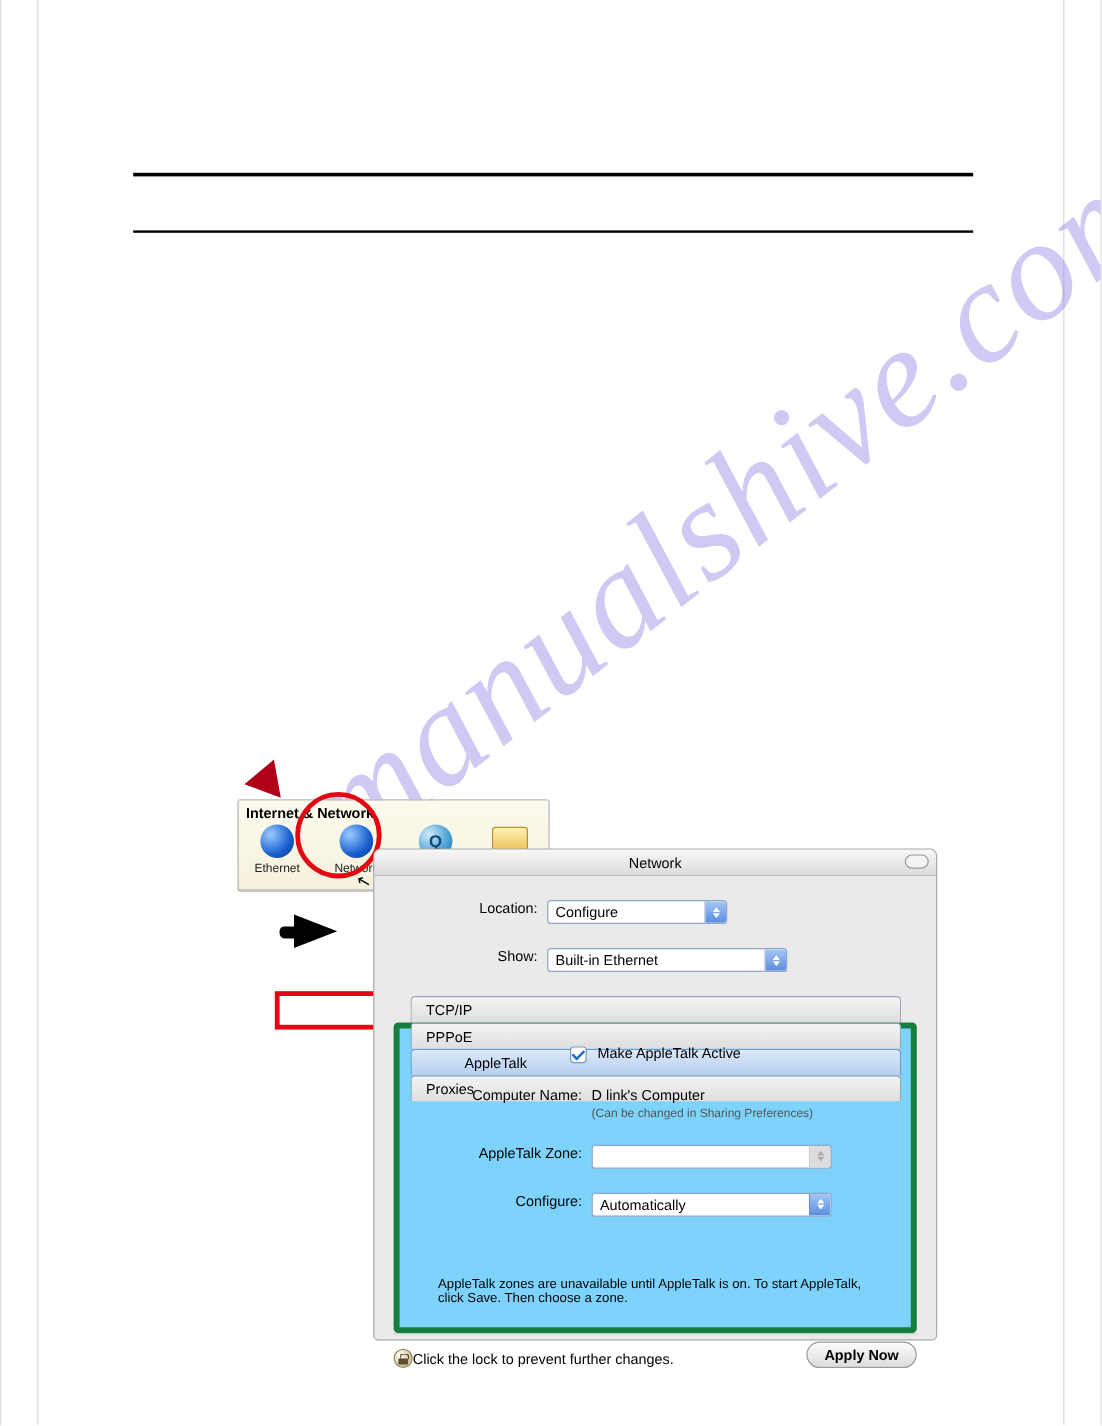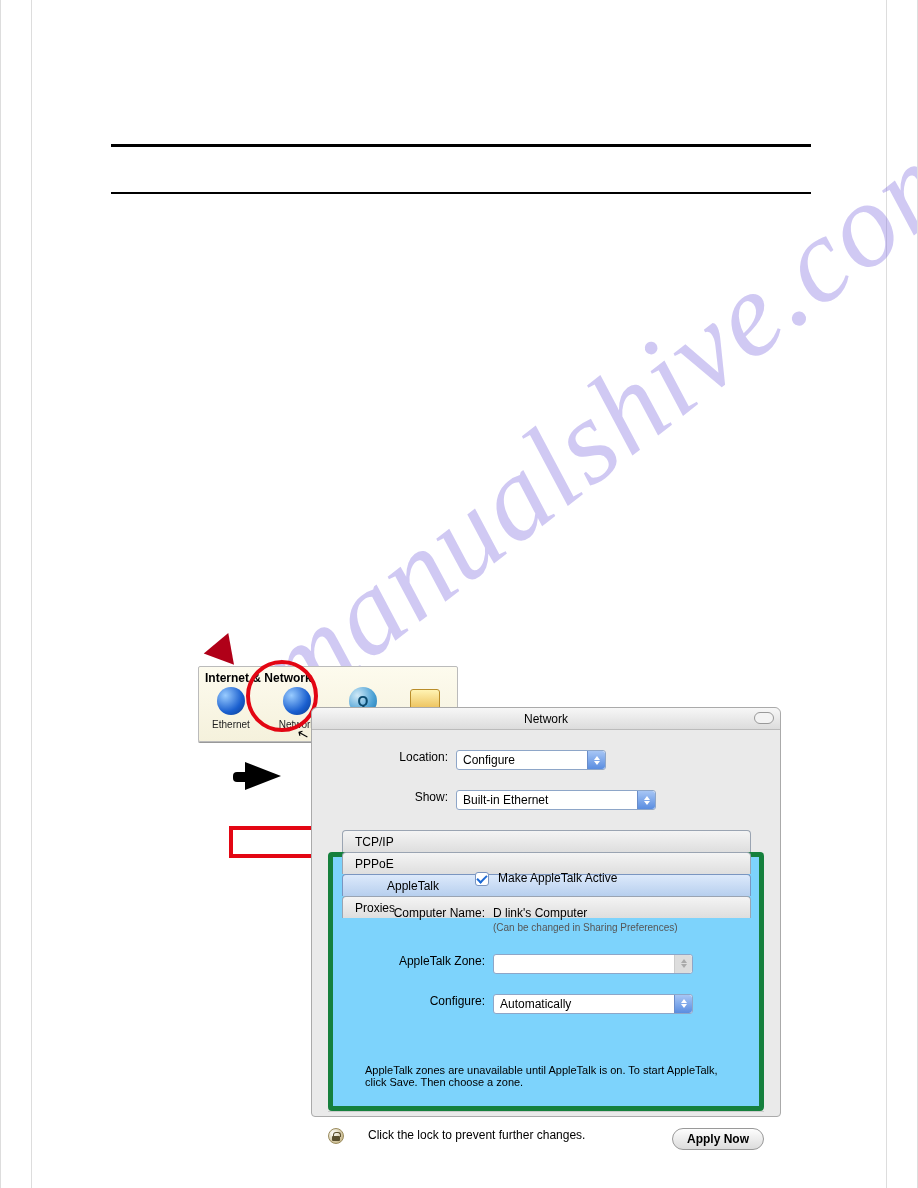--- a/index.html
+++ b/index.html
@@ -186,22 +186,22 @@
   .tabpage{
     margin:0 16px; border:5px solid #15803d; border-radius:4px;
     background:#7dd3fc; padding:14px 16px 10px; min-height:210px;
   }
   .chk{width:14px;height:14px;border:1px solid #7a95c0;border-radius:3px;background:#fff;display:inline-flex;align-items:center;justify-content:center;vertical-align:middle;margin-right:6px}
   .chk.on:before{content:"";width:8px;height:4px;border-left:2px solid #1e6ad4;border-bottom:2px solid #1e6ad4;transform:rotate(-45deg);margin-top:-2px}
   .val{display:inline-block}
   .sub{font-size:10px;color:#555}
   .note{margin:8px 16px;font-size:11px;color:#000}
   .footer{
-    display:flex;align-items:flex-start;gap:24px;
-    margin:0 16px; padding-top:16px; border-top:1px solid #ccc;
+    display:flex;align-items:flex-end;gap:0;
+    margin:0 16px; padding-top:6px; border-top:1px solid #ccc;
   }
   .lockicon{
     width:16px;height:16px;border-radius:50%;
     background: radial-gradient(circle at 30% 30%, #fff, #cdbf96 70%);
     border:1px solid #9a8b5c; position:relative;
   }
   .lockicon:before{
     content:"";position:absolute;left:4px;top:3px;width:6px;height:4px;
     border:1px solid #5a4f2f;border-bottom:none;border-radius:3px 3px 0 0;
   }

